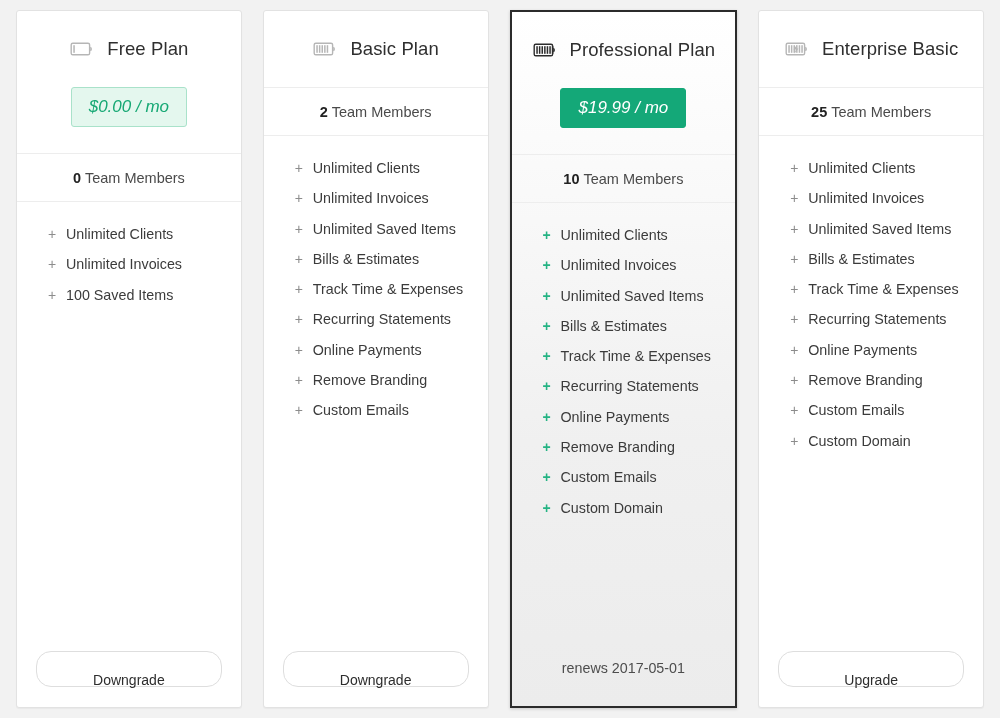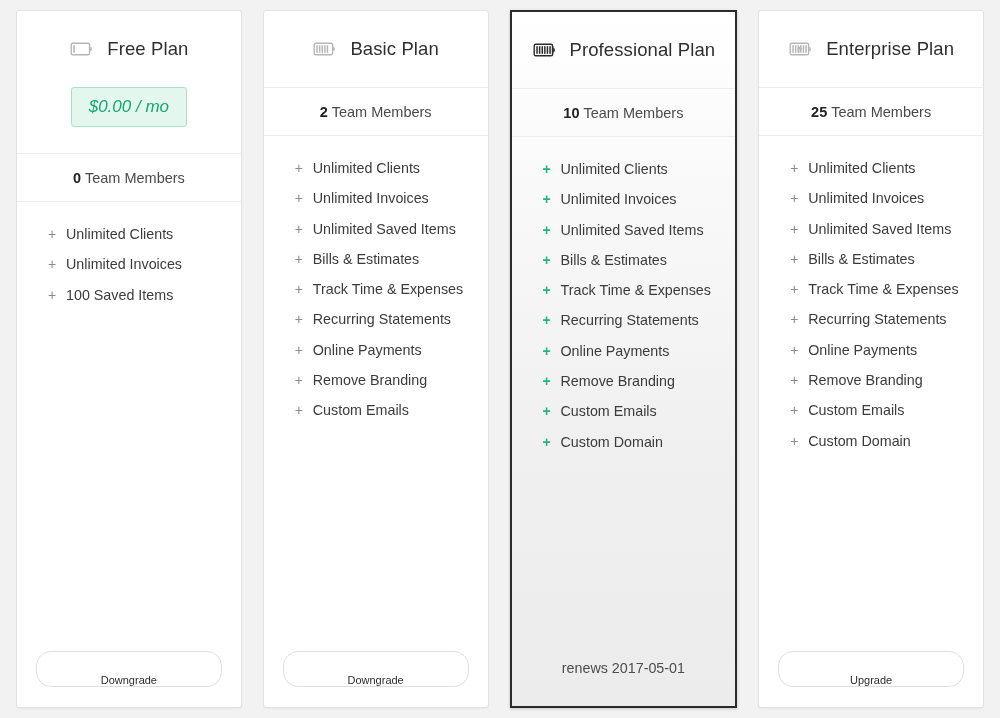--- a/index.html
+++ b/index.html
@@ -138,21 +138,21 @@
   }
 
   .action-button {
     display: block;
     width: 100%;
     height: 36px;
     background: #ffffff;
     border: 1px solid #dedede;
     border-radius: 15px;
     font-family: "Liberation Sans", sans-serif;
-    font-size: 11px;
+    font-size: 14px;
     color: #2d2d2d;
     cursor: pointer;
     line-height: 34px;
     text-align: center;
     padding: 11px;
   }
 
   .renew-note {
     height: 36px;
     line-height: 36px;
@@ -266,20 +266,23 @@
             <rect x="4.3" y="5.2" width="1.5" height="7.6" fill="#2d2d2d"></rect>
             <rect x="6.9" y="5.2" width="1.5" height="7.6" fill="#2d2d2d"></rect>
             <rect x="9.5" y="5.2" width="1.5" height="7.6" fill="#2d2d2d"></rect>
             <rect x="12.100000000000001" y="5.2" width="1.5" height="7.6" fill="#2d2d2d"></rect>
             <rect x="14.7" y="5.2" width="1.5" height="7.6" fill="#2d2d2d"></rect>
             <rect x="17.3" y="5.2" width="1.5" height="7.6" fill="#2d2d2d"></rect>
             <rect x="19.900000000000002" y="5.2" width="1.5" height="7.6" fill="#2d2d2d"></rect>
           </svg></span>
         <span class="plan-title">Professional Plan</span>
       </div>
+      <div class="price-row">
+        <div class="price-badge">$19.99 / mo</div>
+      </div>
       <div class="members-band">
         <span class="members-count">10</span>
         <span class="members-label">Team Members</span>
       </div>
       <ul class="features">
         <li class="feature-item">
           <span class="feature-plus">+</span>
           <span class="feature-label">Unlimited Clients</span>
         </li>
         <li class="feature-item">
@@ -329,21 +332,21 @@
             <rect x="2.2" y="3.2" width="18.4" height="11.6" rx="1.6" ry="1.6" fill="none" stroke="#b6b6b6" stroke-width="1.4"></rect>
             <path d="M21.4 7.2 a2.7 2.7 0 0 1 0 3.6" fill="none" stroke="#b6b6b6" stroke-width="1.4"></path>
             <rect x="4.3" y="5.2" width="1.5" height="7.6" fill="#b6b6b6"></rect>
             <rect x="6.9" y="5.2" width="1.5" height="7.6" fill="#b6b6b6"></rect>
             <rect x="9.5" y="5.2" width="1.5" height="7.6" fill="#b6b6b6"></rect>
             <rect x="12.100000000000001" y="5.2" width="1.5" height="7.6" fill="#b6b6b6"></rect>
             <rect x="14.7" y="5.2" width="1.5" height="7.6" fill="#b6b6b6"></rect>
             <rect x="17.3" y="5.2" width="1.5" height="7.6" fill="#b6b6b6"></rect>
             <path d="M13.2 4.6 L9.4 9.6 L11.9 9.6 L10.4 13.8 L14.4 8.6 L11.9 8.6 Z" fill="#b6b6b6"></path>
           </svg></span>
-        <span class="plan-title">Enterprise Plan</span>
+        <span class="plan-title">Enterprise Basic</span>
       </div>
       <div class="members-band">
         <span class="members-count">25</span>
         <span class="members-label">Team Members</span>
       </div>
       <ul class="features">
         <li class="feature-item">
           <span class="feature-plus">+</span>
           <span class="feature-label">Unlimited Clients</span>
         </li>

